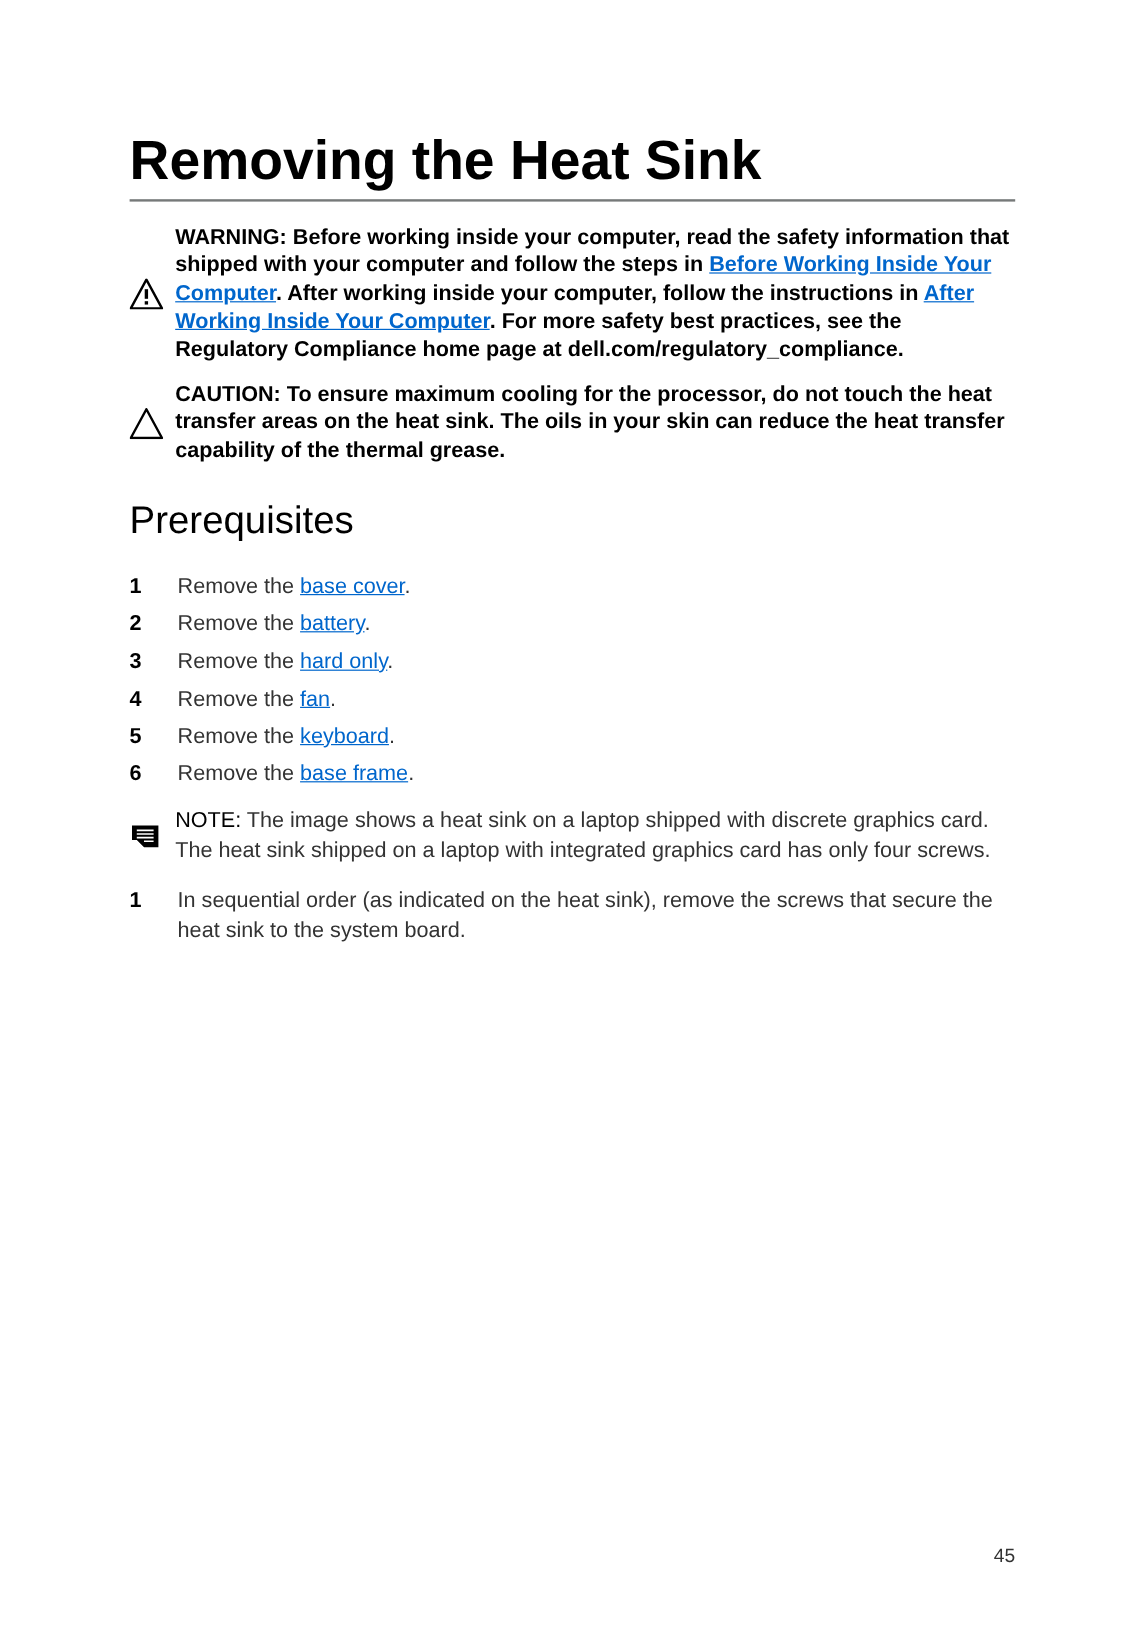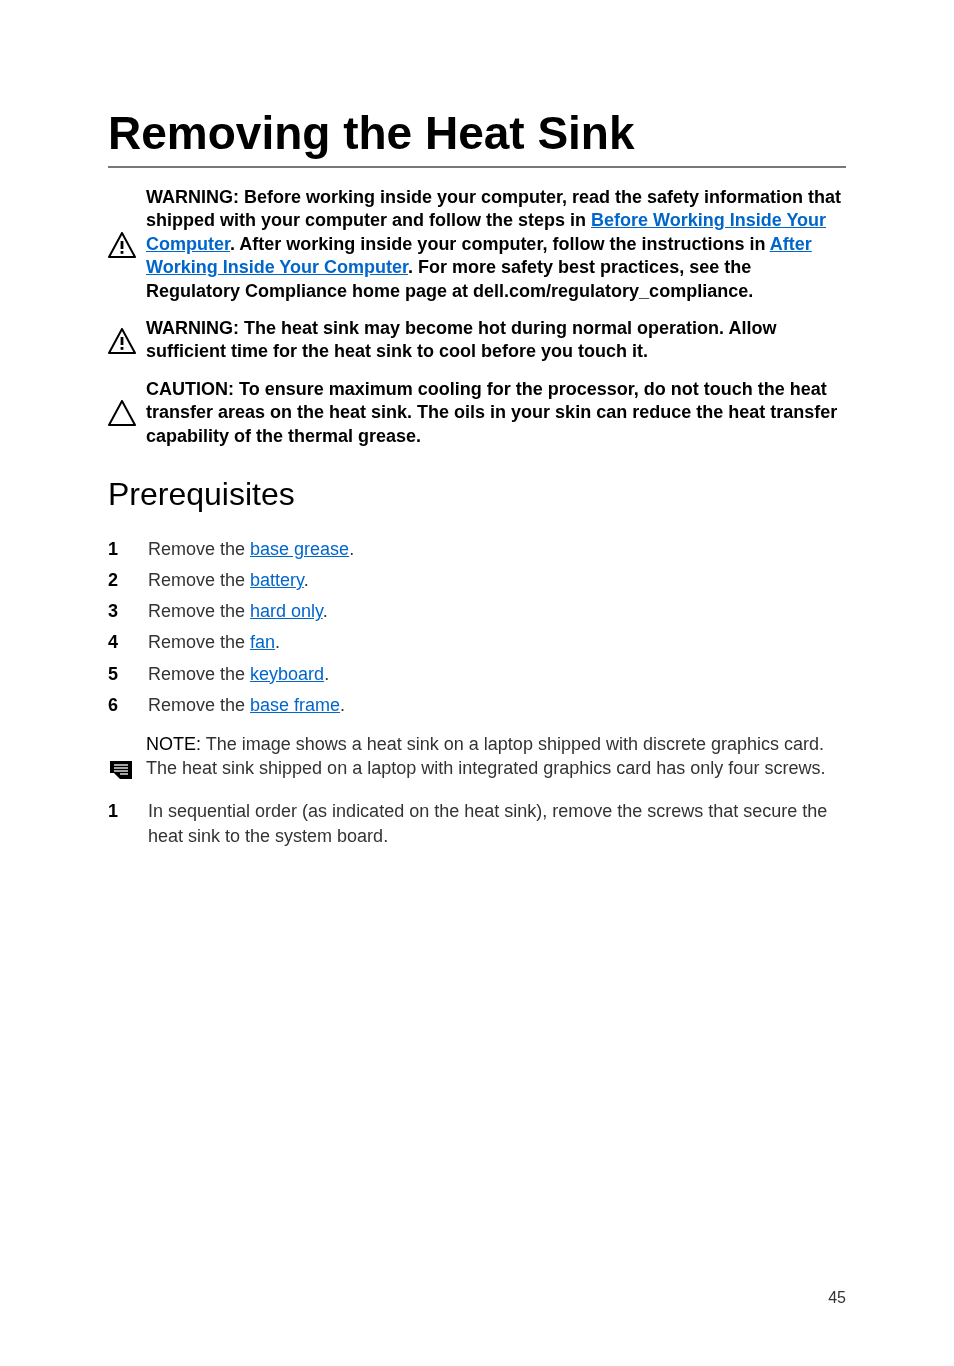--- a/index.html
+++ b/index.html
@@ -9,21 +9,21 @@
   .title-rule { border:none; border-top:2px solid #767979; margin-bottom:18px; }
   .notice { display:flex; align-items:center; margin-bottom:14px; }
   .notice .icon { flex:0 0 38px; width:38px; text-align:left; padding-top:1px; }
   .notice .txt { flex:1; font-size:18px; line-height:1.3; font-weight:700; color:#000; }
   .link { color:#0066cc; text-decoration:underline; }
   h2.section { font-size:32px; font-weight:400; margin-top:28px; margin-bottom:24px; }
   ol.list { list-style:none; counter-reset:item; }
   ol.list li { display:flex; align-items:flex-start; font-size:18px; line-height:1.4; margin-bottom:6px; color:#333; }
   ol.list li .num { width:40px; font-weight:700; color:#000; flex-shrink:0; }
   ol.list li .body { flex:1; }
-  .note-row { display:flex; align-items:flex-end; margin-top:14px; margin-bottom:18px; }
+  .note-row { display:flex; align-items:center; margin-top:14px; margin-bottom:18px; }
   .note-row .icon { flex:0 0 38px; width:38px; text-align:left; padding-top:3px; }
   .note-row .txt { flex:1; font-size:18px; line-height:1.35; color:#333; }
   .note-label { font-weight:400; color:#000; }
   .pagenum { position:absolute; bottom:59px; right:108px; font-size:16px; color:#333; }
   svg.icon-svg { display:block; }
 </style>
 </head>
 <body>
 
 <div class="page">
@@ -37,45 +37,35 @@
         <path d="M14 1 L27 25 L1 25 Z" fill="none" stroke="#000" stroke-width="2" stroke-linejoin="round"></path>
         <rect x="12.6" y="9" width="2.8" height="8" fill="#000"></rect>
         <rect x="12.6" y="19" width="2.8" height="2.8" fill="#000"></rect>
       </svg>
     </div>
     <div class="txt">
       <span>WARNING: Before working inside your computer, read the safety information that shipped with your computer and follow the steps in </span><a href="#" class="link">Before Working Inside Your Computer</a><span>. After working inside your computer, follow the instructions in </span><a href="#" class="link">After Working Inside Your Computer</a><span>. For more safety best practices, see the Regulatory Compliance home page at dell.com/regulatory_compliance.</span>
     </div>
   </div>
 
-  <div class="notice">
-    <div class="icon">
-      <svg class="icon-svg" width="28" height="26" viewBox="0 0 28 26">
-        <path d="M14 1 L27 25 L1 25 Z" fill="none" stroke="#000" stroke-width="2" stroke-linejoin="round"></path>
-        <rect x="12.6" y="9" width="2.8" height="8" fill="#000"></rect>
-        <rect x="12.6" y="19" width="2.8" height="2.8" fill="#000"></rect>
-      </svg>
-    </div>
-    <div class="txt">WARNING: The heat sink may become hot during normal operation. Allow sufficient time for the heat sink to cool before you touch it.</div>
-  </div>
 
   <div class="notice">
     <div class="icon">
       <svg class="icon-svg" width="28" height="26" viewBox="0 0 28 26">
         <path d="M14 1 L27 25 L1 25 Z" fill="none" stroke="#000" stroke-width="2" stroke-linejoin="round"></path>
       </svg>
     </div>
     <div class="txt">CAUTION: To ensure maximum cooling for the processor, do not touch the heat transfer areas on the heat sink. The oils in your skin can reduce the heat transfer capability of the thermal grease.</div>
   </div>
 
   <h2 class="section">Prerequisites</h2>
   <ol class="list" id="prereq-list">
       <li>
         <span class="num">1</span>
-        <span class="body"><span>Remove the </span><a href="#" class="link">base grease</a><span>.</span></span>
+        <span class="body"><span>Remove the </span><a href="#" class="link">base cover</a><span>.</span></span>
       </li>
       <li>
         <span class="num">2</span>
         <span class="body"><span>Remove the </span><a href="#" class="link">battery</a><span>.</span></span>
       </li>
       <li>
         <span class="num">3</span>
         <span class="body"><span>Remove the </span><a href="#" class="link">hard only</a><span>.</span></span>
       </li>
       <li>

